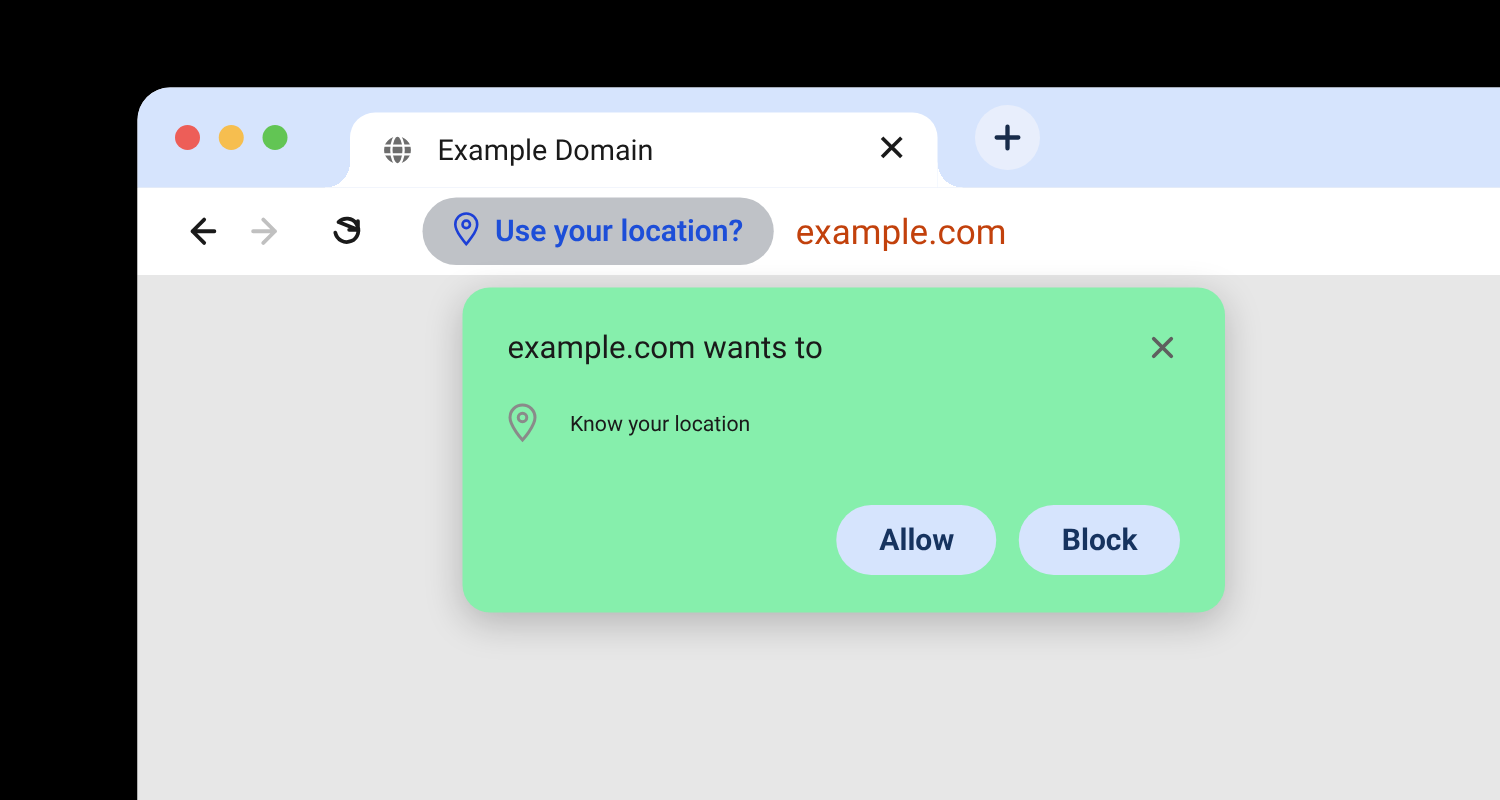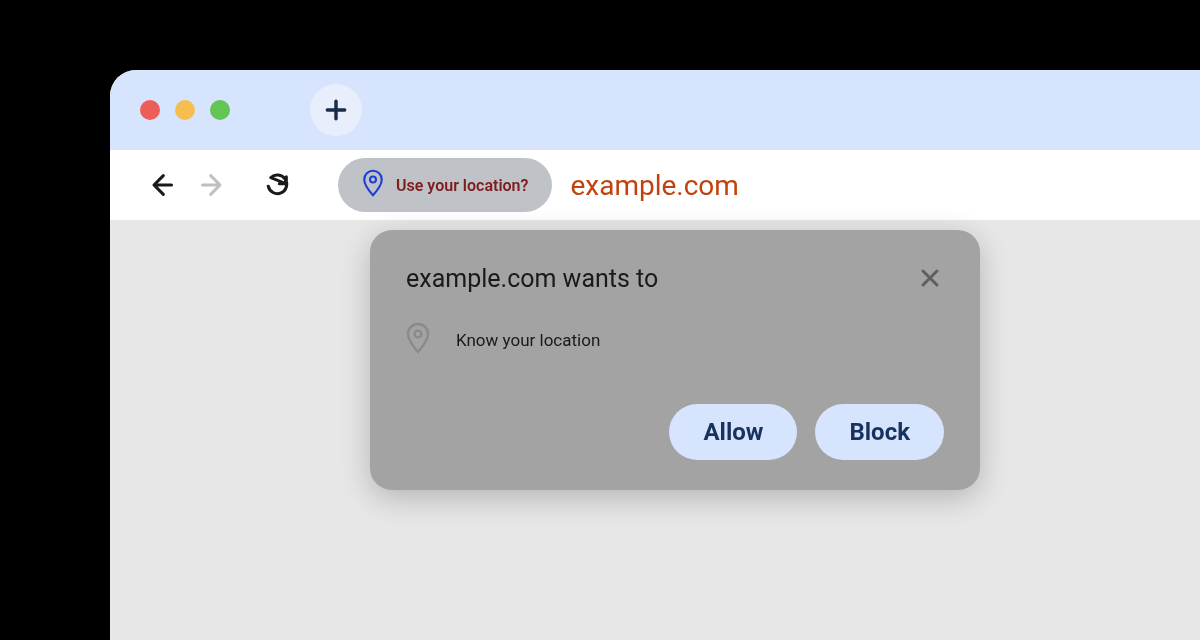--- a/index.html
+++ b/index.html
@@ -129,42 +129,42 @@
     .location-chip {
       background: #bfc2c7;
       border-radius: 30px;
       height: 54px;
       display: flex;
       align-items: center;
       padding: 0 24px;
       gap: 12px;
     }
     .location-chip-text {
-      font-size: 16px;
+      font-size: 24px;
       font-weight: 600;
-      color: #7f1d1d;
+      color: #1d4ed8;
     }
     .url-text {
       font-size: 28px;
       color: #c2410c;
     }
     .content-area {
       position: absolute;
       top: 150px;
       left: 0;
       right: 0;
       bottom: 0;
       background: #e7e7e7;
     }
     .permission-popup {
       position: absolute;
       top: 160px;
       left: 260px;
       width: 610px;
-      background: #a3a3a3;
+      background: #86efac;
       border-radius: 22px;
       box-shadow: 0 8px 30px rgba(0,0,0,0.22);
       padding: 34px 36px 30px 36px;
     }
     .popup-header {
       display: flex;
       align-items: flex-start;
       justify-content: space-between;
       margin-bottom: 26px;
     }
@@ -210,20 +210,32 @@
   </style>
 </head>
 <body>
 
 <div class="browser-window">
   <div class="tab-strip">
     <div class="traffic-lights">
       <div class="traffic-light tl-red"></div>
       <div class="traffic-light tl-yellow"></div>
       <div class="traffic-light tl-green"></div>
+    </div>
+    <div class="tab">
+      <span class="globe-icon">
+        <svg viewBox="0 0 24 24" fill="none">
+          <circle cx="12" cy="12" r="10" fill="#6d6d6d"></circle>
+          <ellipse cx="12" cy="12" rx="4.2" ry="10" fill="none" stroke="#fff" stroke-width="1.6"></ellipse>
+          <path d="M2.5 9 h19 M2.5 15 h19" stroke="#fff" stroke-width="1.6"></path>
+          <circle cx="12" cy="12" r="10" fill="none" stroke="#fff" stroke-width="1.6"></circle>
+        </svg>
+      </span>
+      <span class="tab-title">Example Domain</span>
+      <span class="tab-close">✕</span>
     </div>
     <div class="new-tab-btn">
       <svg viewBox="0 0 24 24">
           <path d="M12 4v16M4 12h16" stroke="#172b4a" stroke-width="3.2" stroke-linecap="round"></path>
         </svg>
     </div>
   </div>
 
   <div class="toolbar">
     <div class="nav-btn">

